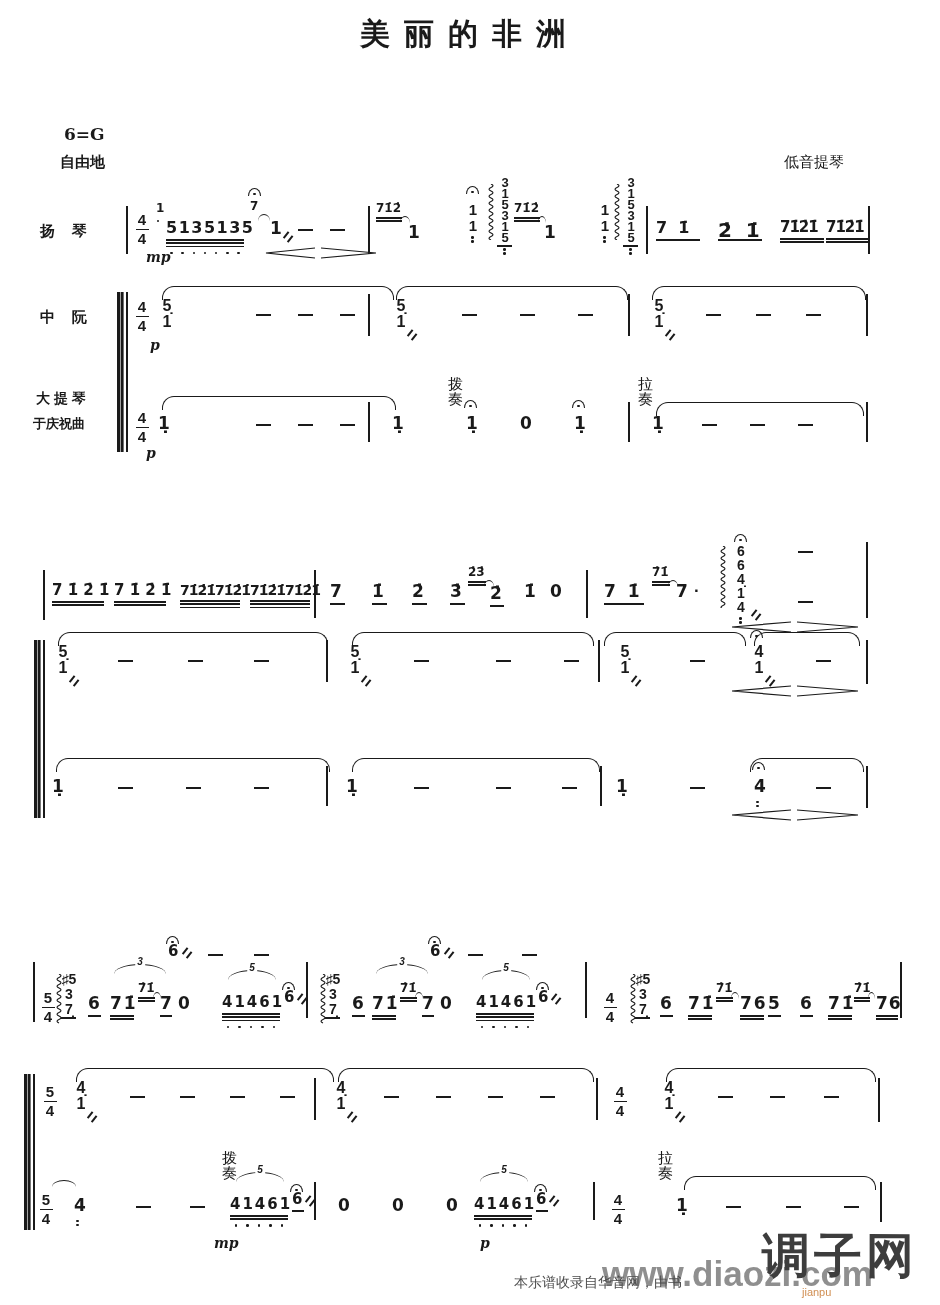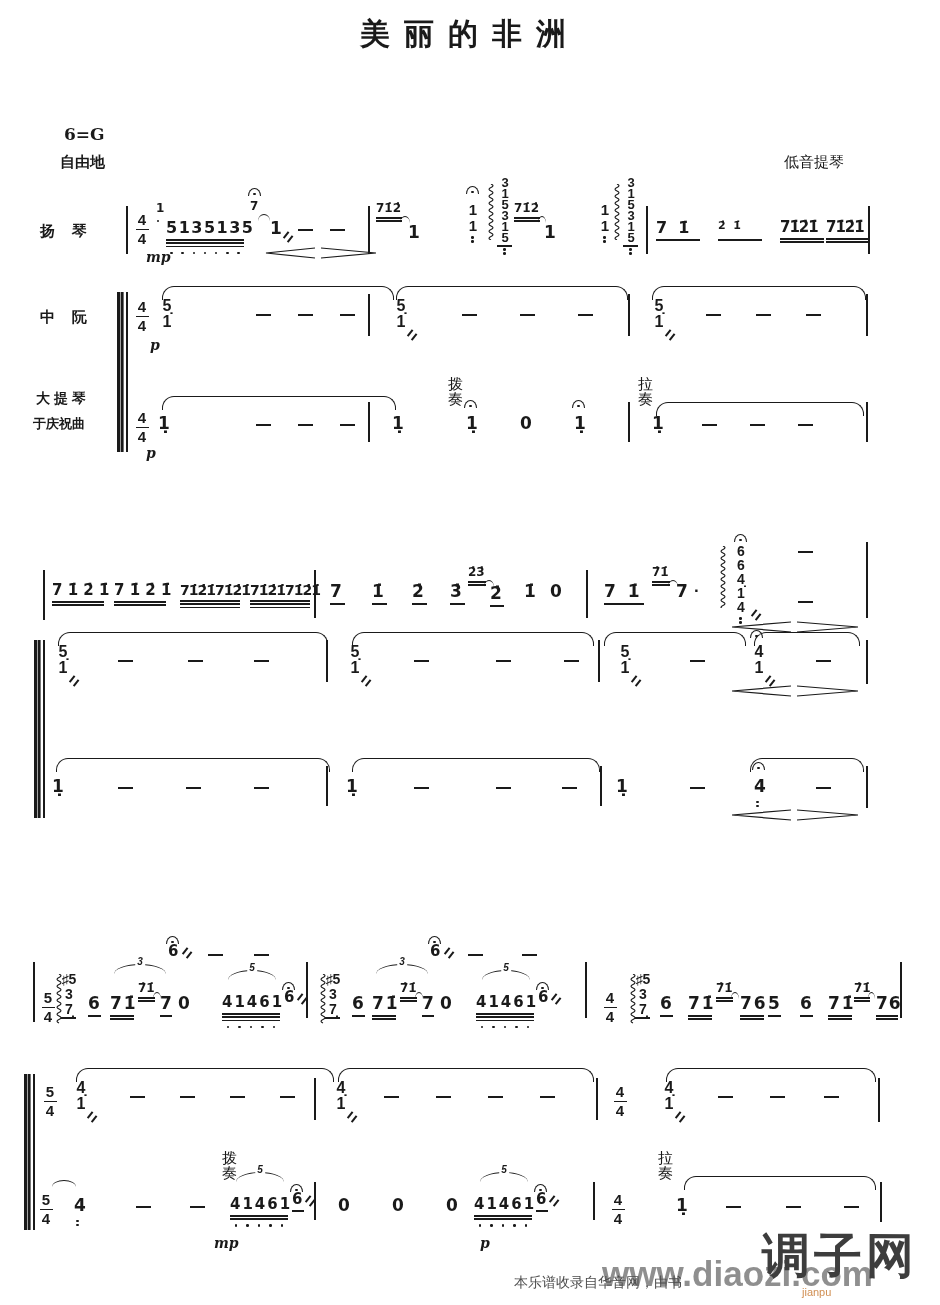--- a/index.html
+++ b/index.html
@@ -134,21 +134,21 @@
         <span class="si" style="top: 22px;">5</span>
         <span class="si" style="top: 33px;">3</span>
         <span class="si" style="top: 44px;">1</span>
         <span class="si" style="top: 55px;">5</span>
         <i class="ul" style="top: 69px; width: 15px; left: 1px;"></i>
         <i class="dt" style="top: 72px; left: 7px;"></i>
         <i class="dt" style="top: 76px; left: 7px;"></i>
       </div>
       <div class="tk b" style="left: 646px; top: 206px; height: 48px;"></div>
       <div class="tk n" style="left: 656px; top: 220px; font-size: 16px; width: 44px;"><span>7  1̇</span><i class="ul" style="top: 19px; width: 44px;"></i></div>
-      <div class="tk n" style="left: 718px; top: 220px; font-size: 11px; width: 44px;"><span>2̇  1̇</span><i class="ul" style="top: 19px; width: 44px;"></i></div>
+      <div class="tk n" style="left: 718px; top: 220px; font-size: 20px; width: 44px;"><span>2̇  1̇</span><i class="ul" style="top: 19px; width: 44px;"></i></div>
       <div class="tk n" style="left: 780px; top: 220px; font-size: 15px; letter-spacing: -1px; width: 44px;"><span>71̇2̇1̇</span><i class="ul" style="top: 18px; width: 44px;"></i><i class="ul" style="top: 21.4px; width: 44px;"></i></div>
       <div class="tk n" style="left: 826px; top: 220px; font-size: 15px; letter-spacing: -1px; width: 44px;"><span>71̇2̇1̇</span><i class="ul" style="top: 18px; width: 44px;"></i><i class="ul" style="top: 21.4px; width: 44px;"></i></div>
       <div class="tk b" style="left: 868px; top: 206px; height: 48px;"></div>
       <div class="tk ts" style="left: 134px; top: 299px;">
         <span class="tsl">4</span>
         <span class="tsd"></span>
         <span class="tsl">4</span>
       </div>
       <div class="tk s" style="left: 158px; top: 298px;">
         <span class="si" style="top: 0px;">5̣</span>

